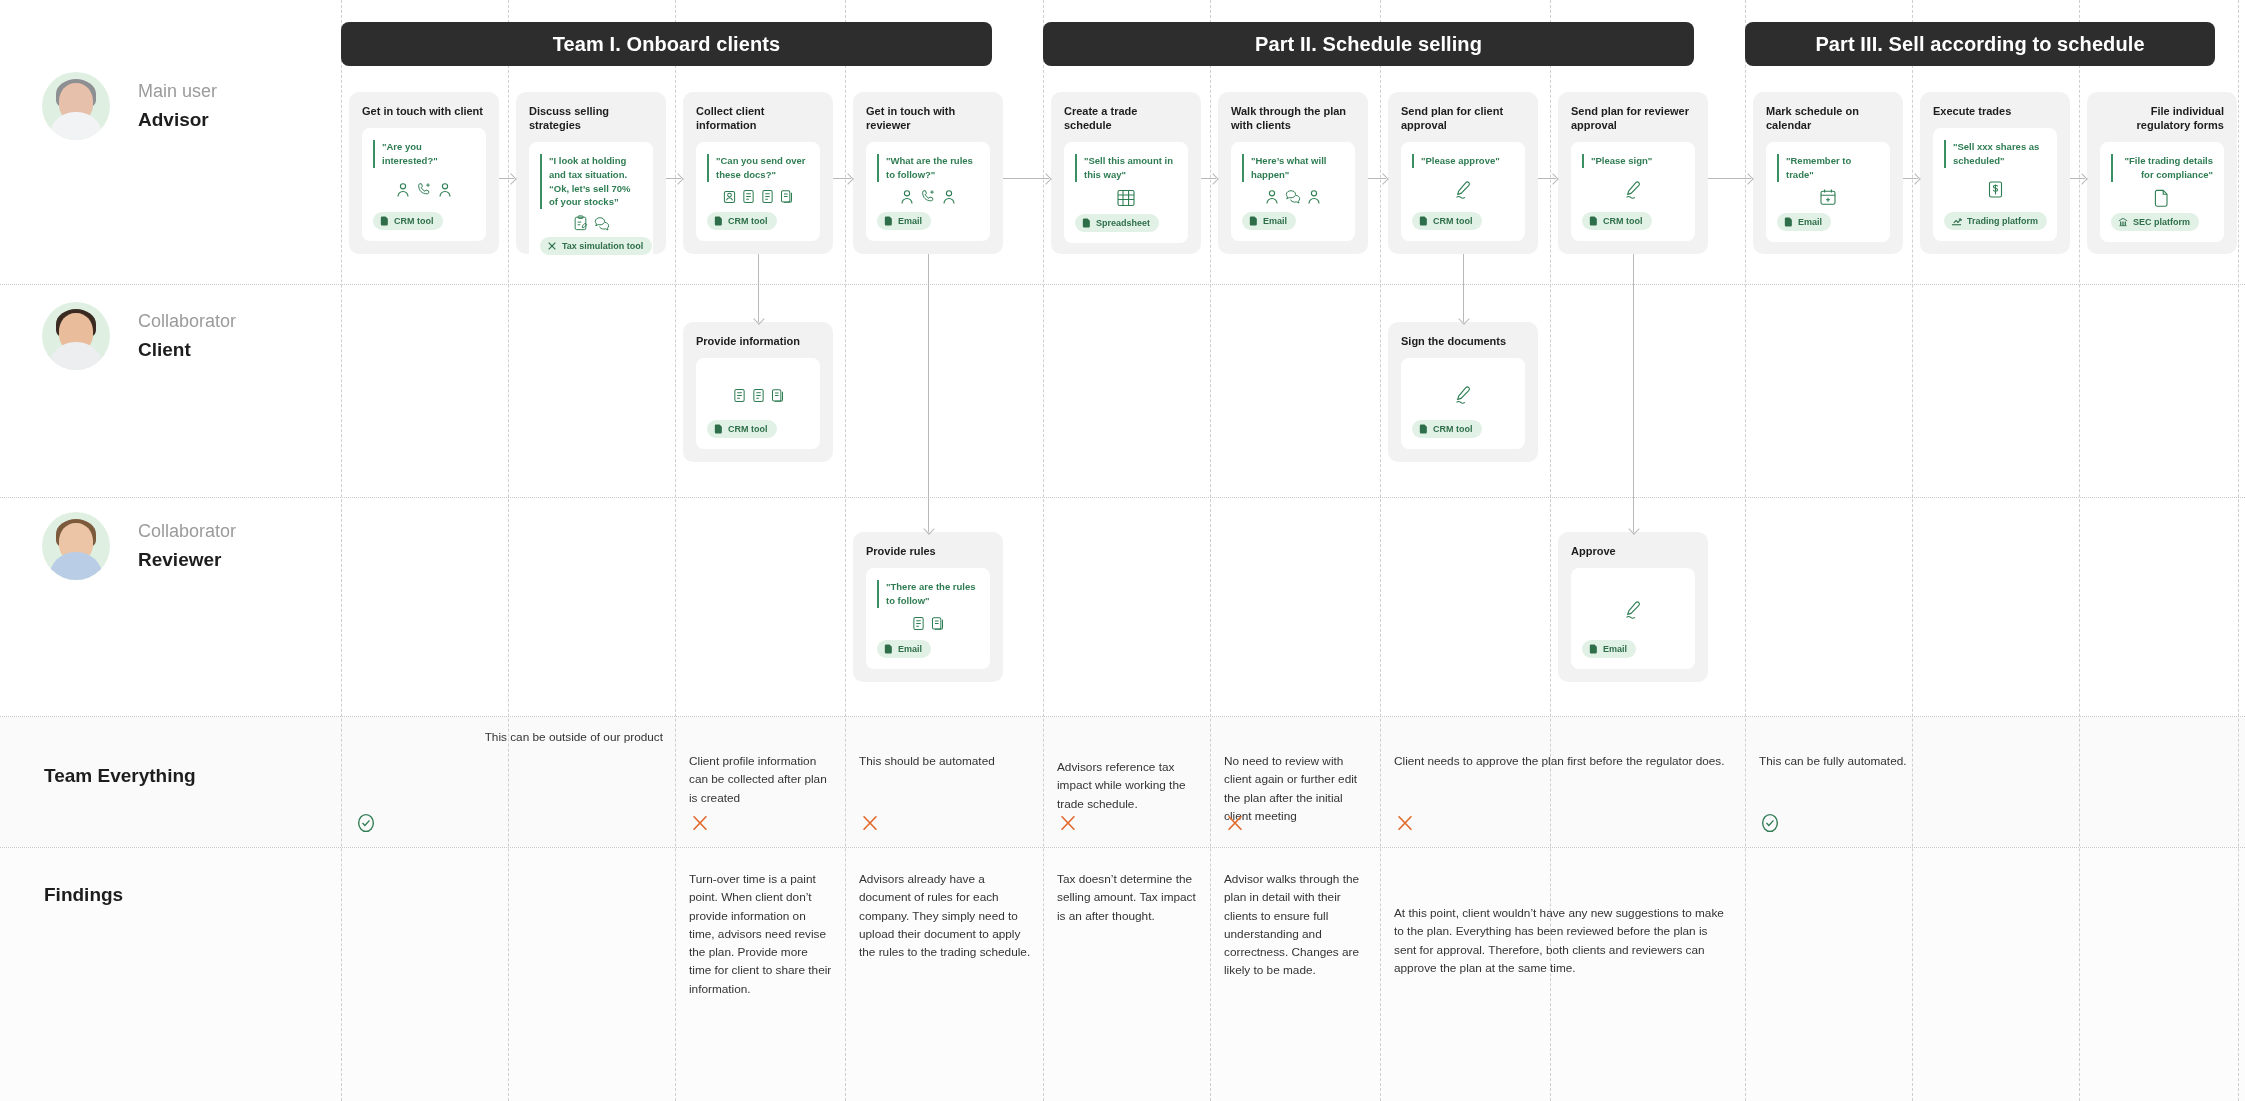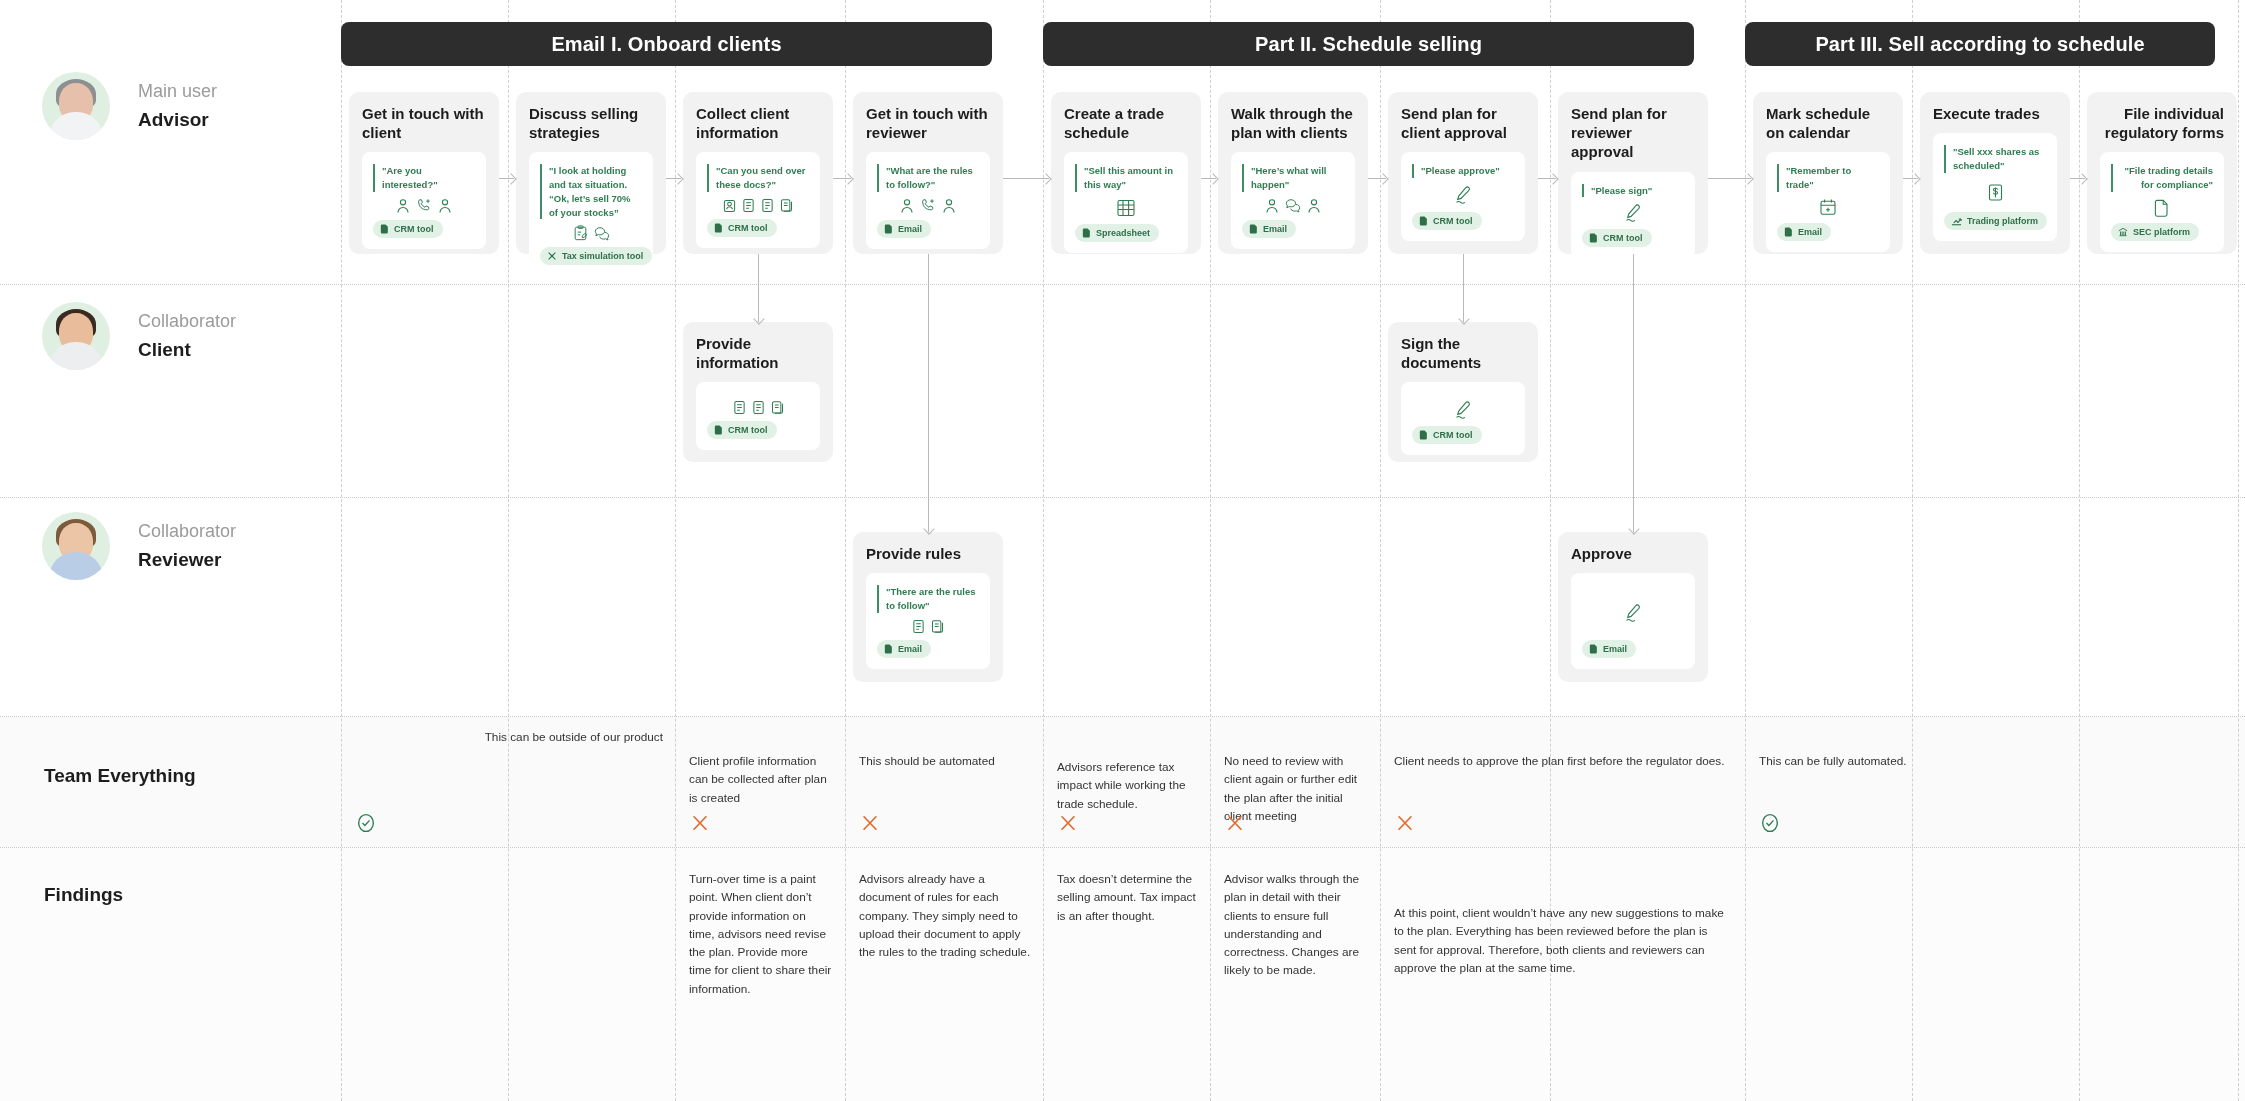--- a/index.html
+++ b/index.html
@@ -59,21 +59,21 @@
 
   
   .step-card {
     position:absolute;
     background:#f2f2f2;
     border-radius:10px;
     padding:12px 13px 13px 13px;
     display:flex; flex-direction:column;
   }
   .step-title {
-    font-size:15px; font-weight:700; color:#1d1d1d;
+    font-size:11px; font-weight:700; color:#1d1d1d;
     line-height:1.28; margin-bottom:10px;
   }
   .step-body {
     background:#ffffff; border-radius:8px;
     flex:1; padding:12px 11px 11px 11px;
     display:flex; flex-direction:column;
   }
   .quote {
     font-size:9.5px; color:#2e7d52; line-height:1.45;
     border-left:2px solid #3c8f62; padding-left:7px;
@@ -149,21 +149,21 @@
       <div class="hline" style="top: 284px;"></div>
       <div class="hline" style="top: 497px;"></div>
       <div class="hline" style="top: 716px;"></div>
       <div class="hline" style="top: 847px;"></div>
       <div class="band" style="top: 717px; height: 130px; background: rgb(250, 250, 250); z-index: -1;"></div>
       <div class="band" style="top: 848px; height: 253px; background: rgb(252, 252, 252); z-index: -1;"></div>
     </div>
 
   <div id="banners">
       <div class="part-banner" style="left: 341px; top: 22px; width: 651px;">
-        <span>Email I. Onboard clients</span>
+        <span>Team I. Onboard clients</span>
       </div>
       <div class="part-banner" style="left: 1043px; top: 22px; width: 651px;">
         <span>Part II. Schedule selling</span>
       </div>
       <div class="part-banner" style="left: 1745px; top: 22px; width: 470px;">
         <span>Part III. Sell according to schedule</span>
       </div>
     </div>
 
   <div id="personas">

